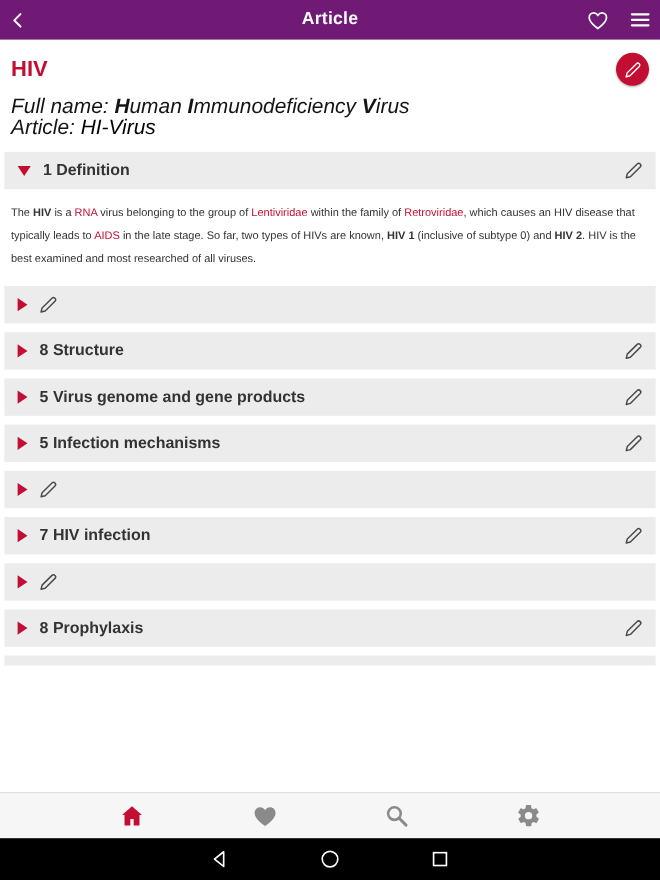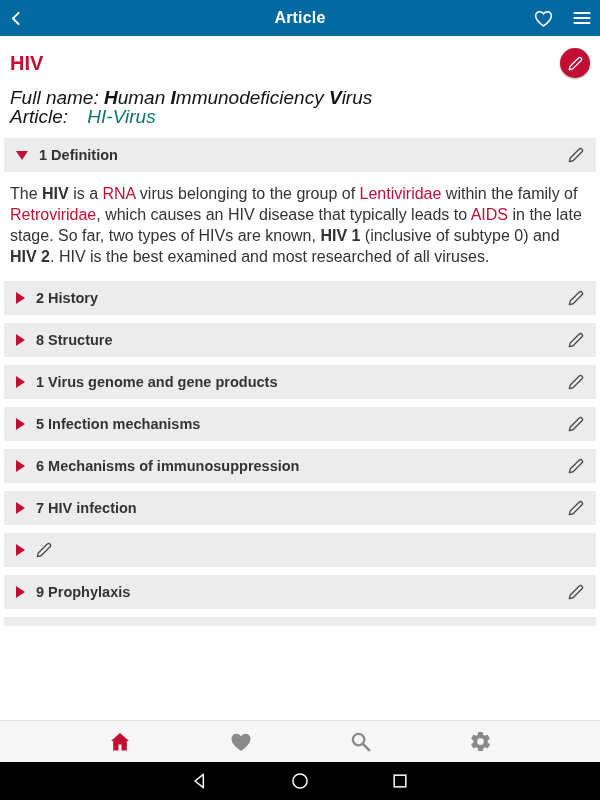--- a/index.html
+++ b/index.html
@@ -1,57 +1,57 @@
 <!DOCTYPE html>
 <html><head>
 <meta charset="utf-8">
 <style>
   * { margin:0; padding:0; box-sizing:border-box; }
   html,body { width:600px; height:800px; overflow:hidden; background:#fff;
               font-family:"Liberation Sans", sans-serif; }
   .page { position:relative; width:600px; height:800px; overflow:hidden; }
 
   
-  .appbar { position:relative; height:36px; background:#0369a1; display:flex;
+  .appbar { position:relative; height:36px; background:#701a75; display:flex;
             align-items:center; padding:0 8px; color:#fff; }
   .appbar-title { position:absolute; left:0; right:0; text-align:center;
                   font-weight:bold; font-size:16px; letter-spacing:.2px; }
   .appbar-left, .appbar-right { z-index:1; display:flex; align-items:center; gap:18px; }
   .appbar-right { margin-left:auto; }
   .ic { display:block; }
 
   
   .article-head { display:flex; justify-content:space-between; align-items:center;
                   padding:12px 10px 8px 10px; }
   .article-title { color:#c30e33; font-size:20px; font-weight:bold; }
   .edit-fab { width:30px; height:30px; border-radius:50%; background:#c30e33;
               display:flex; align-items:center; justify-content:center; color:#fff;
               box-shadow:0 1px 2px rgba(0,0,0,.3); cursor:pointer; }
 
   
   .meta { padding:2px 10px 0 10px; font-style:italic; font-size:19px;
           line-height:19px; color:#141414; margin-bottom:12px; }
-  .meta .red { color:#0f766e;margin-left:14px; }
+  .meta .red { color:#000000; }
   .meta b { font-weight:bold; }
 
   
   .sec { margin:0 4px 8px 4px; background:#ececec; min-height:34px; display:flex;
          align-items:center; padding:0 12px; cursor:pointer; }
   .tri-r { width:0; height:0; border-top:6px solid transparent;
            border-bottom:6px solid transparent; border-left:9px solid #c30e33;
            margin-right:11px; flex:none; }
   .tri-d { width:0; height:0; border-left:6px solid transparent;
            border-right:6px solid transparent; border-top:9px solid #c30e33;
            margin-right:11px; flex:none; }
   .sec-title { flex:1; font-weight:bold; font-size:14.5px; color:#333; }
   .pencil { color:#4a4a4a; display:flex; }
   .sec-partial { height:9px; min-height:0; overflow:hidden; margin-bottom:0; }
 
   
-  .def-body { padding:3px 10px 14px 10px; font-size:16px; line-height:21px; color:#333; }
+  .def-body { padding:3px 10px 14px 10px; font-size:10px; line-height:21px; color:#333; }
   .def-body .link { color:#c30e33; cursor:pointer; }
   .def-body .b { font-weight:bold; }
 
   
   .toolbar { position:absolute; left:0; right:0; bottom:38px; height:42px;
              background:#f6f6f6; border-top:1px solid #dedede; display:flex;
              align-items:center; justify-content:space-between; padding:0 108px; }
   .tool { display:flex; align-items:center; justify-content:center; cursor:pointer; }
 
   
@@ -154,57 +154,55 @@
           <use href="#i-pencil"></use>
         </svg>
     </span>
   </div>
   <div class="def-body">
     <span>The </span><span class="b">HIV</span><span> is a </span><span class="link">RNA</span><span> virus belonging to the group of </span><span class="link">Lentiviridae</span><span> within the family of </span><span class="link">Retroviridae</span><span>, which causes an HIV disease that typically leads to </span><span class="link">AIDS</span><span> in the late stage. So far, two types of HIVs are known, </span><span class="b">HIV 1</span><span> (inclusive of subtype 0) and </span><span class="b">HIV 2</span><span>. HIV is the best examined and most researched of all viruses.</span>
   </div>
 
   <div class="sec">
     <span class="tri-r"></span>
-    <span class="sec-title">2 History</span>
     <span class="pencil">
         <svg class="ic" width="16" height="16">
           <use href="#i-pencil"></use>
         </svg>
       </span>
   </div>
   <div class="sec">
     <span class="tri-r"></span>
     <span class="sec-title">8 Structure</span>
     <span class="pencil">
         <svg class="ic" width="16" height="16">
           <use href="#i-pencil"></use>
         </svg>
       </span>
   </div>
   <div class="sec">
     <span class="tri-r"></span>
-    <span class="sec-title">1 Virus genome and gene products</span>
+    <span class="sec-title">5 Virus genome and gene products</span>
     <span class="pencil">
         <svg class="ic" width="16" height="16">
           <use href="#i-pencil"></use>
         </svg>
       </span>
   </div>
   <div class="sec">
     <span class="tri-r"></span>
     <span class="sec-title">5 Infection mechanisms</span>
     <span class="pencil">
         <svg class="ic" width="16" height="16">
           <use href="#i-pencil"></use>
         </svg>
       </span>
   </div>
   <div class="sec">
     <span class="tri-r"></span>
-    <span class="sec-title">6 Mechanisms of immunosuppression</span>
     <span class="pencil">
         <svg class="ic" width="16" height="16">
           <use href="#i-pencil"></use>
         </svg>
       </span>
   </div>
   <div class="sec">
     <span class="tri-r"></span>
     <span class="sec-title">7 HIV infection</span>
     <span class="pencil">
@@ -216,21 +214,21 @@
   <div class="sec">
     <span class="tri-r"></span>
     <span class="pencil">
         <svg class="ic" width="16" height="16">
           <use href="#i-pencil"></use>
         </svg>
       </span>
   </div>
   <div class="sec">
     <span class="tri-r"></span>
-    <span class="sec-title">9 Prophylaxis</span>
+    <span class="sec-title">8 Prophylaxis</span>
     <span class="pencil">
         <svg class="ic" width="16" height="16">
           <use href="#i-pencil"></use>
         </svg>
       </span>
   </div>
   <div class="sec sec-partial"></div>
 
   <div class="toolbar">
     <span class="tool" style="color:#c30e33">

